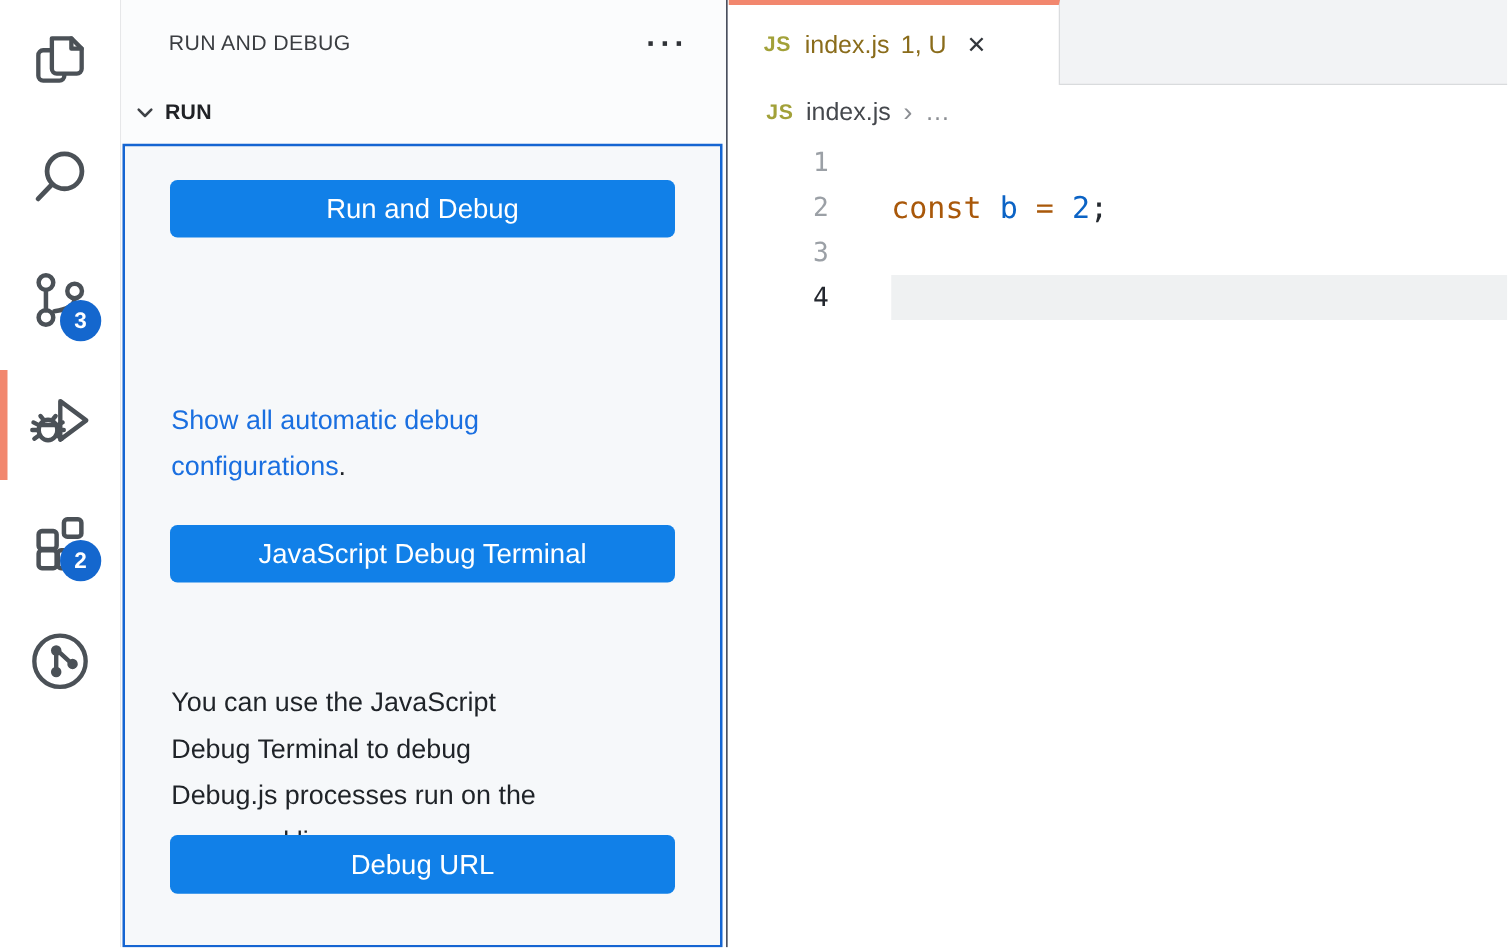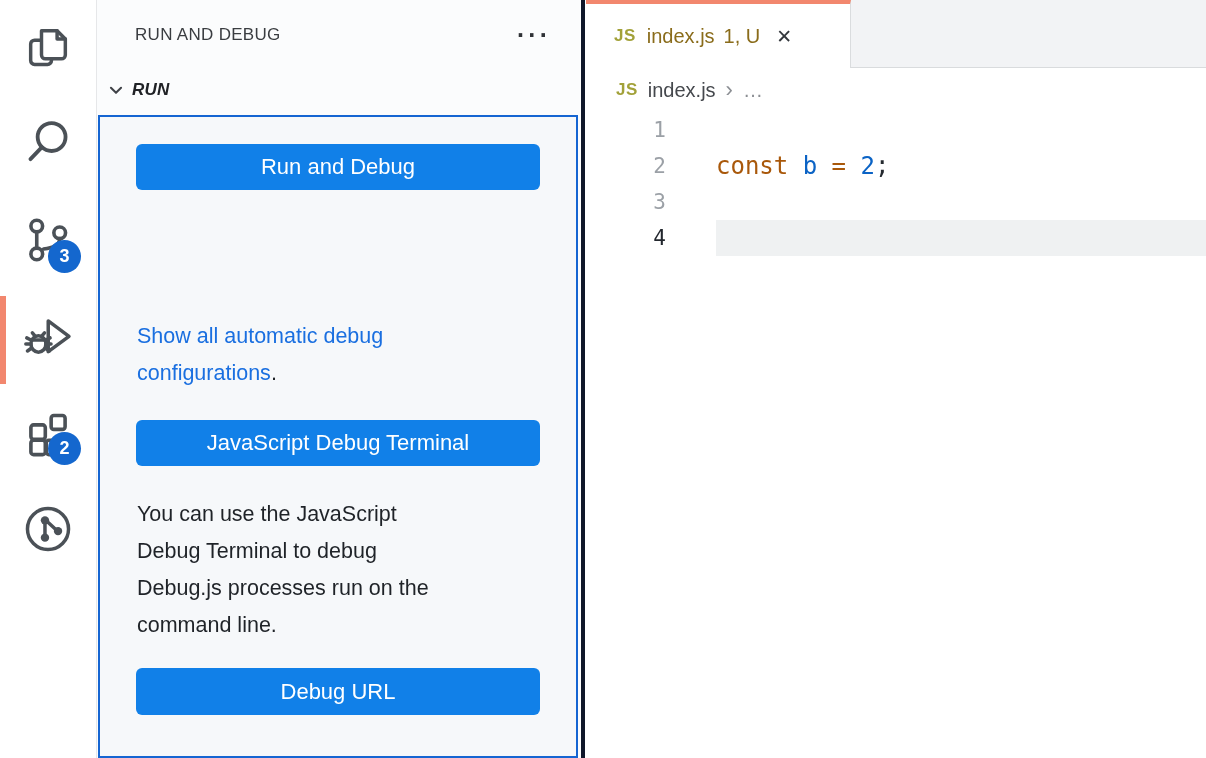--- a/index.html
+++ b/index.html
@@ -24,39 +24,39 @@
   .active-indicator{position:absolute;left:0;top:296px;width:6px;height:88px;background:#F2876E;}
 
   
   .sidebar{position:absolute;left:97px;top:0;width:484px;height:758px;background:#FBFCFD;}
   .sidebar-header{position:absolute;top:20px;left:38px;right:30px;height:30px;
                   display:flex;align-items:center;justify-content:space-between;}
   .sidebar-title{font-size:17px;color:#3A3D41;letter-spacing:.3px;}
   .more-actions{font-size:25px;font-weight:700;color:#2F3237;letter-spacing:3px;cursor:pointer;line-height:12px;}
   .section-header{position:absolute;top:80px;left:10px;display:flex;align-items:center;gap:7px;cursor:pointer;}
   .section-header svg{display:block;stroke:#3F4247;fill:none;stroke-width:1.8;stroke-linecap:round;stroke-linejoin:round;}
-  .section-label{font-size:17px;font-weight:700;color:#202226;letter-spacing:.2px;font-style:italic;}
+  .section-label{font-size:17px;font-weight:700;color:#202226;letter-spacing:.2px;}
 
   .panel{position:absolute;left:1px;top:115px;width:480px;bottom:0;box-sizing:border-box;
          border:2px solid #1565D2;background:#F6F8FA;}
   .btn{position:absolute;left:36px;width:404px;height:46px;border:none;border-radius:6px;
        background:#1180E8;color:#fff;font-size:22px;font-weight:500;font-family:inherit;cursor:pointer;}
   .btn-run{top:27px;}
   .btn-terminal{top:303px;}
   .btn-url{top:551px;height:47px;}
   .para{position:absolute;left:37px;margin:0;font-size:21.5px;line-height:37px;color:#1F2328;}
   .para-customize{top:104px;}
   .para-configs{top:201px;}
   .para-desc{top:379px;}
-  .prelines{white-space:pre-line;}
+  .prelines{white-space:pre-line;margin-top:48px;}
   a.link{color:#1A6FE0;text-decoration:none;cursor:pointer;}
 
   
   .editor{position:absolute;left:581px;top:0;width:625px;height:758px;background:#fff;
-          border-left:4px solid #0f172a;box-sizing:border-box;}
+          border-left:1px solid #0f172a;box-sizing:border-box;}
   .tabbar{position:absolute;top:0;left:0;right:0;height:68px;}
   .tab{position:absolute;left:1px;top:0;width:265px;height:68px;background:#fff;box-sizing:border-box;
        border-top:4px solid #F2876E;border-right:1px solid #DADCDE;
        display:flex;align-items:center;padding-left:28px;cursor:pointer;}
   .js-badge{font-weight:700;font-size:17px;color:#A2A139;letter-spacing:.5px;}
   .tab-name{font-size:20px;color:#8A6C1B;margin-left:11px;}
   .tab-deco{font-size:20px;color:#8A6C1B;margin-left:9px;}
   .tab-close{font-size:19px;color:#33373C;margin-left:16px;cursor:pointer;}
   .tab-rest{position:absolute;left:266px;right:0;top:0;height:68px;background:#F2F3F5;
             border-bottom:1px solid #D9DBDD;box-sizing:border-box;}

